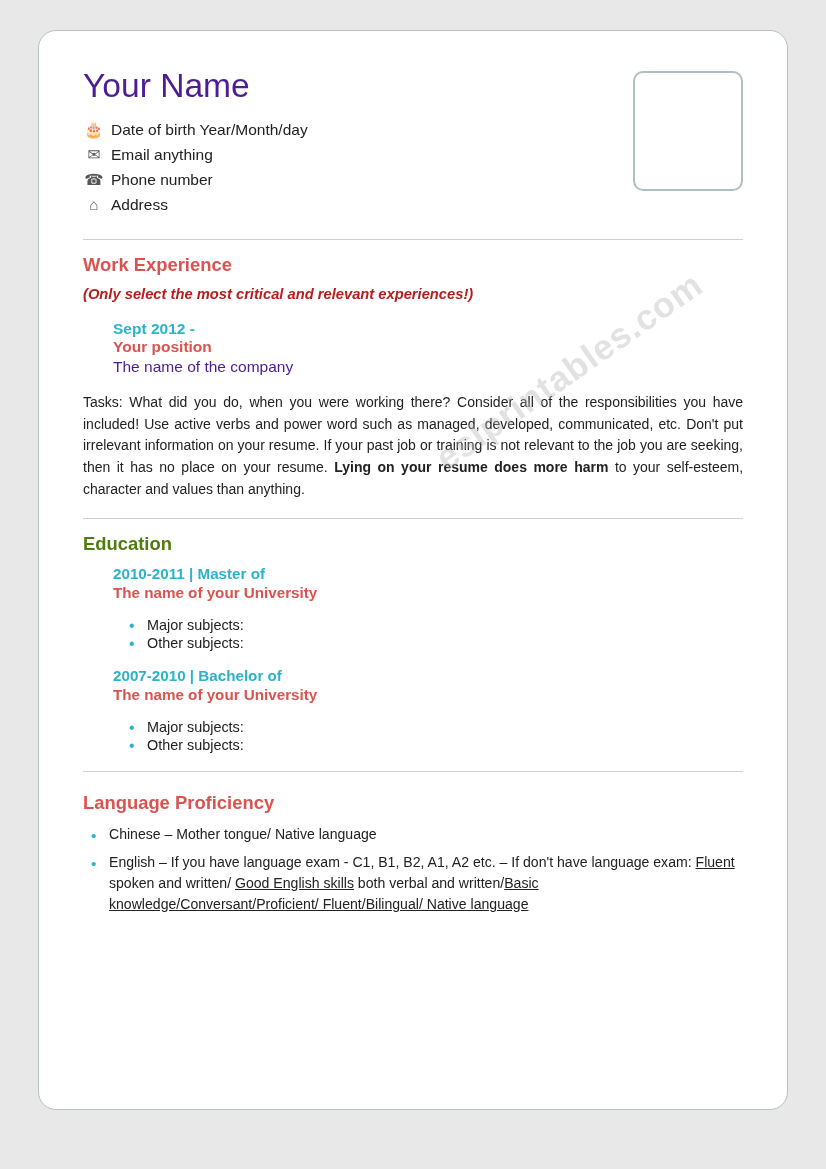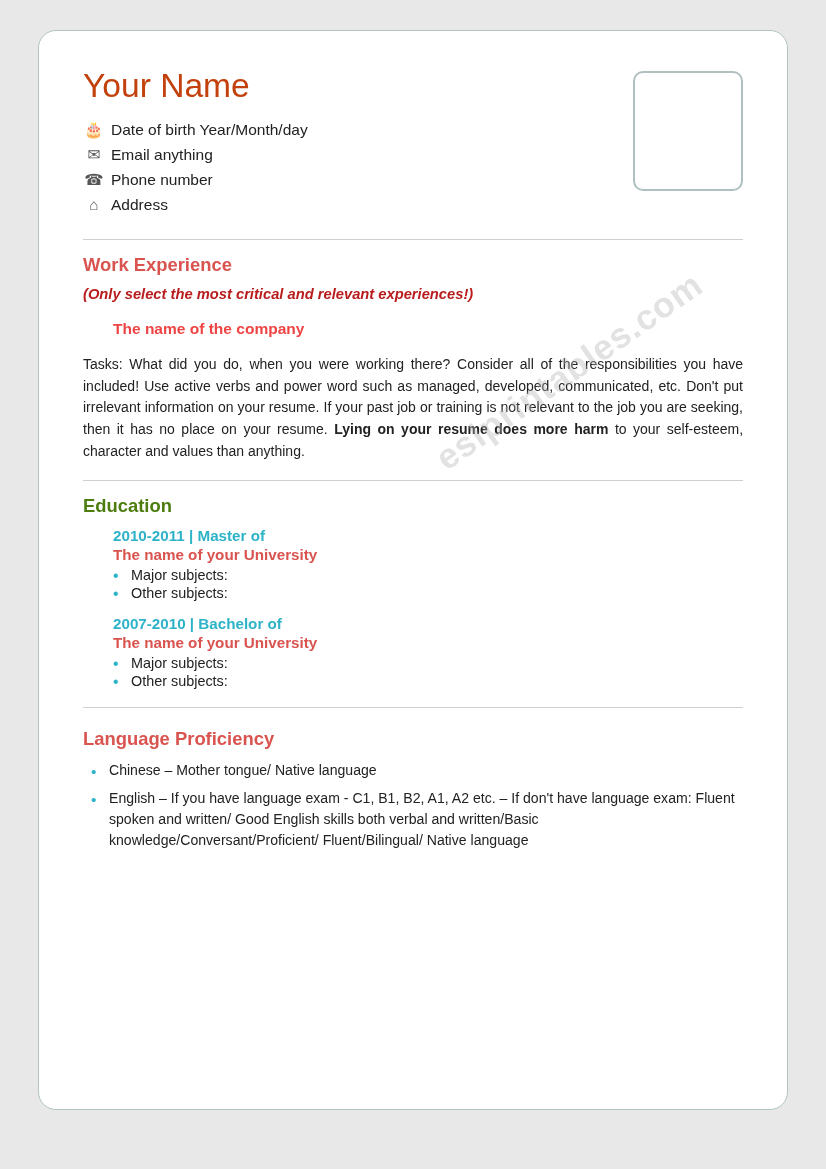--- a/index.html
+++ b/index.html
@@ -23,21 +23,21 @@
     }
     
     .header-section {
       display: flex;
       justify-content: space-between;
       align-items: flex-start;
       margin-bottom: 18px;
     }
     .header-left { flex: 1; }
     .name-title {
-      color: #c2410c;
+      color: #4c1d95;
       font-size: 2.1em;
       font-weight: normal;
       margin-bottom: 16px;
     }
     .contact-row {
       display: flex;
       align-items: center;
       margin-bottom: 7px;
       font-size: 0.97em;
       color: #222;
@@ -85,36 +85,36 @@
       margin-bottom: 18px;
     }
     
     .work-entry { margin-bottom: 8px; }
     .work-date-position {
       margin-left: 30px;
       margin-bottom: 2px;
     }
     .work-date { color: #2db3c8; font-size: 0.97em; font-weight: bold; }
     .work-position { color: #d9534f; font-size: 0.97em; font-weight: bold; }
-    .work-company { font-size: 0.97em; font-weight: bold; color: #ef4444; margin-left: 30px; margin-bottom: 6px; }
+    .work-company { font-size: 0.97em; font-weight: normal; color: #4c1d95; margin-left: 30px; margin-bottom: 6px; }
     .work-tasks {
       font-size: 0.875em;
       color: #222;
       line-height: 1.55;
       text-align: justify;
       margin-top: 16px;
     }
     .work-tasks .bold-text { font-weight: bold; }
 
     
     .education-section { margin-top: 4px; }
     .edu-entry { margin-bottom: 14px; margin-left: 30px; }
     .edu-dates-degree { color: #2db3c8; font-size: 0.95em; font-weight: bold; margin-bottom: 2px; }
     .edu-university { color: #d9534f; font-size: 0.95em; font-weight: bold; margin-bottom: 4px; }
-    .edu-subjects { list-style: none; padding: 0; margin: 0; }
+    .edu-subjects { list-style: none; padding: 0; margin: 16px; }
     .edu-subjects li {
       font-size: 0.9em;
       color: #222;
       margin-bottom: 2px;
       position: relative;
       padding-left: 18px;
     }
     .edu-subjects li::before {
       content: '•';
       color: #2db3c8;
@@ -134,21 +134,21 @@
       padding-left: 18px;
       line-height: 1.5;
     }
     .lang-list li::before {
       content: '•';
       color: #2db3c8;
       position: absolute;
       left: 0;
       font-size: 1.1em;
     }
-    .underline { }
+    .underline { text-decoration: underline; }
 
     
     .watermark {
       position: absolute;
       right: 60px;
       top: 320px;
       color: rgba(180,180,180,0.38);
       font-size: 2.2em;
       font-weight: bold;
       transform: rotate(-35deg);
@@ -186,20 +186,24 @@
     </div>
     <div class="photo-box"></div>
   </div>
 
   <hr class="section-divider">
 
   <div class="work-section">
     <div class="section-title red">Work Experience</div>
     <p class="critical-note">(Only select the most critical and relevant experiences!)</p>
     <div class="work-entry">
+      <div class="work-date-position">
+        <div class="work-date">Sept 2012 -</div>
+        <div class="work-position">Your position</div>
+      </div>
       <div class="work-company">The name of the company</div>
       <p class="work-tasks">
         <span>Tasks: What did you do, when you were working there?  Consider all of the responsibilities you have included!  Use active verbs and power word such as managed, developed, communicated, etc.  Don't put irrelevant information on your resume.  If your past job or training is not relevant to the job you are seeking, then it has no place on your resume.</span>
         <span class="bold-text">Lying on your resume does more harm</span>
         <span> to your self-esteem, character and values than anything.</span>
       </p>
     </div>
   </div>
 
   <hr class="section-divider">

